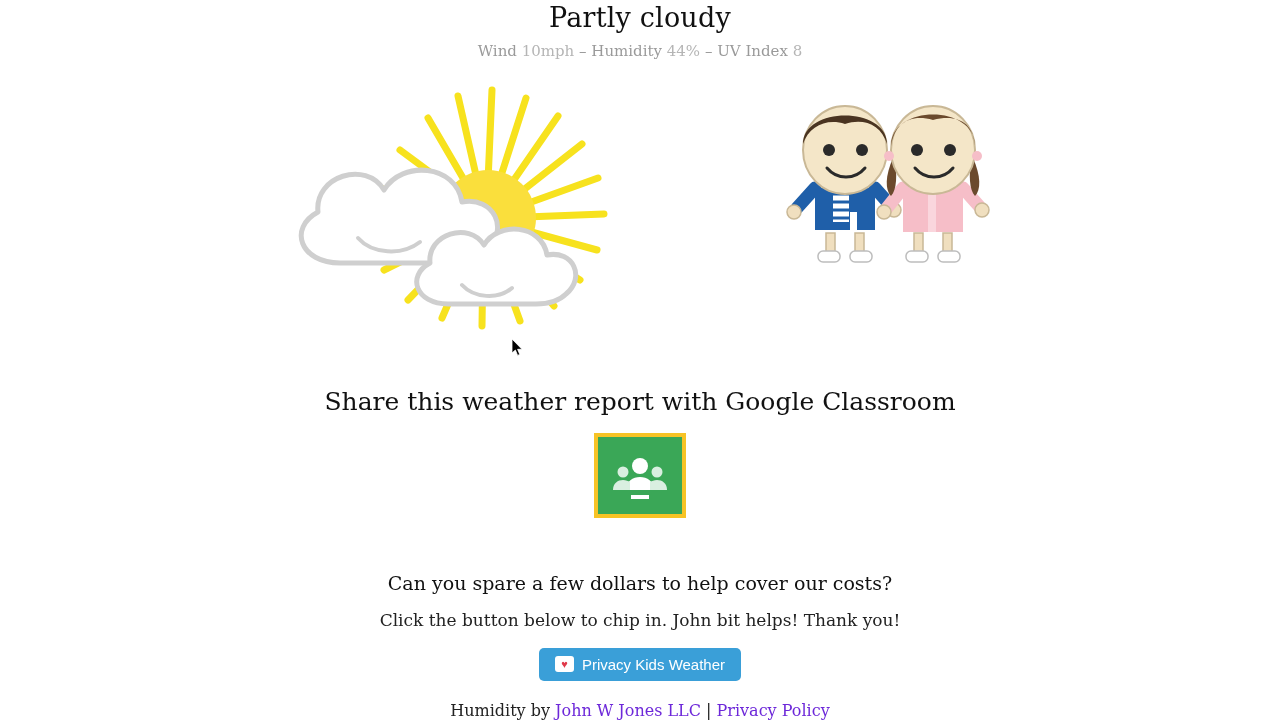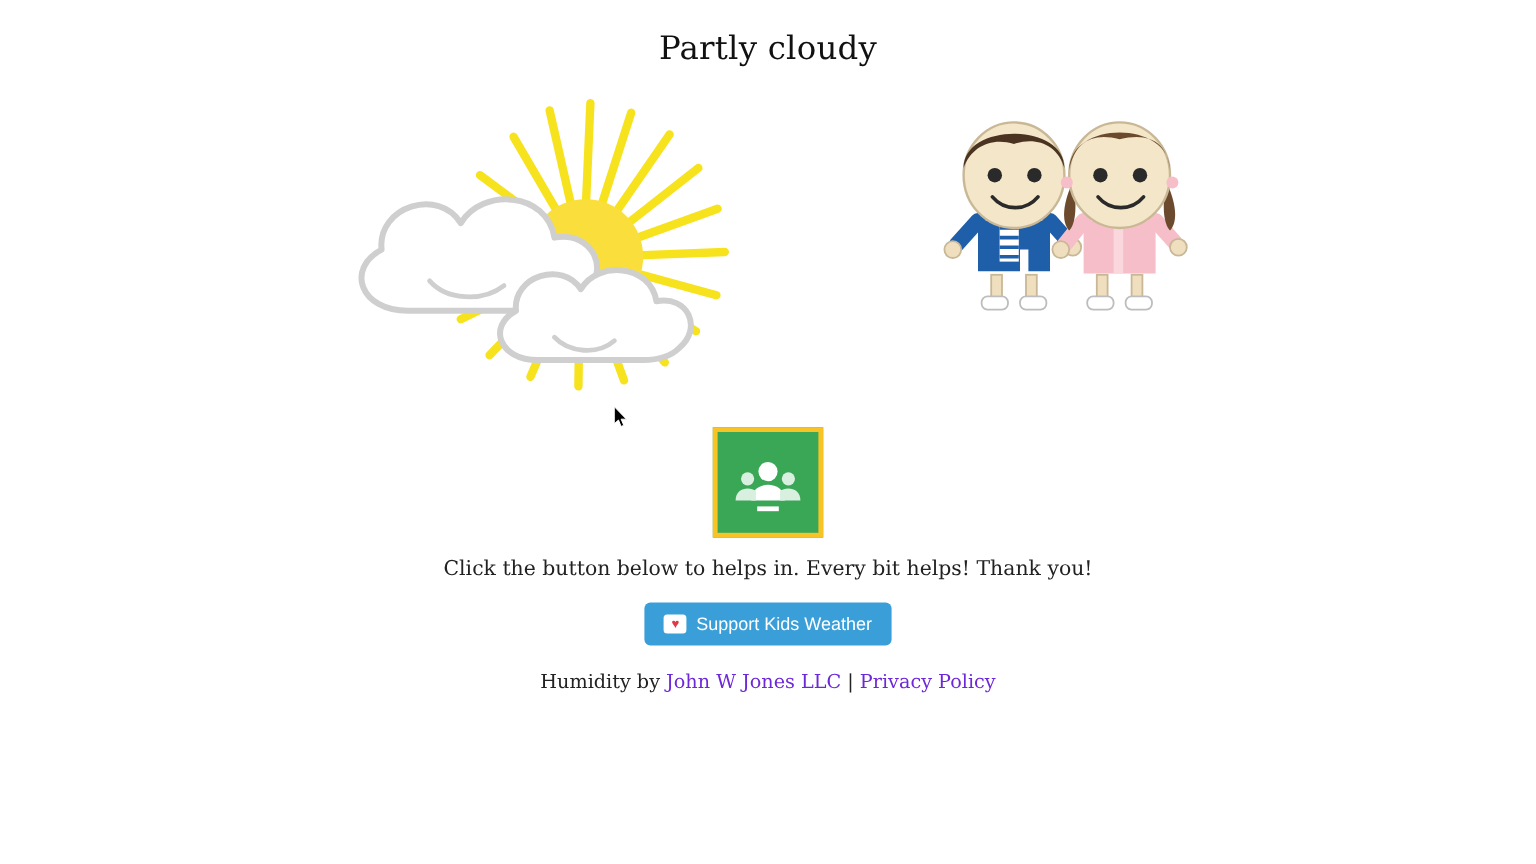--- a/index.html
+++ b/index.html
@@ -19,21 +19,21 @@
     width: 1280px;
     height: 720px;
     position: relative;
     display: flex;
     flex-direction: column;
     align-items: center;
   }
   .title {
     font-size: 27px;
     font-weight: 400;
-    margin-top: 25px;
+    margin-top: 2px;
     letter-spacing: 0.2px;
     color: #111;
   }
   .subtitle {
     margin-top: 9px;
     font-size: 15px;
     color: #9a9a9a;
   }
   .subtitle .val {
     color: #b5b5b5;
@@ -157,20 +157,30 @@
     background: #ffffff;
   }
 </style>
 </head>
 <body>
 
 <div class="page">
 
   <div class="title">Partly cloudy</div>
 
+  <div class="subtitle">
+    <span>Wind</span>
+    <span class="val">10mph</span>
+    <span>–</span>
+    <span>Humidity</span>
+    <span class="val">44%</span>
+    <span>–</span>
+    <span>UV Index</span>
+    <span class="val">8</span>
+  </div>
 
   <div class="illustration">
 
     <svg class="weather-icon" viewBox="0 0 400 265" xmlns="http://www.w3.org/2000/svg">
       <g stroke="#f7e21e" stroke-width="7" stroke-linecap="round">
         <line x1="185" y1="120" x2="120" y2="72"></line>
         <line x1="190" y1="112" x2="148" y2="40"></line>
         <line x1="198" y1="106" x2="178" y2="18"></line>
         <line x1="208" y1="103" x2="212" y2="12"></line>
         <line x1="219" y1="104" x2="246" y2="20"></line>
@@ -241,40 +251,42 @@
           <circle cx="232" cy="62" r="6" fill="#2a2a2a"></circle>
           <circle cx="265" cy="62" r="6" fill="#2a2a2a"></circle>
           <path d="M230 80 C240 92 258 92 268 80" fill="none" stroke="#2a2a2a" stroke-width="3" stroke-linecap="round"></path>
           <circle cx="204" cy="68" r="5" fill="#f6bec8"></circle>
           <circle cx="292" cy="68" r="5" fill="#f6bec8"></circle>
         </g>
       </svg>
     </div>
   </div>
 
+  <div class="share-heading">Share this weather report with Google Classroom</div>
 
   <div class="classroom-btn">
     <svg width="62" height="50" viewBox="0 0 62 50" xmlns="http://www.w3.org/2000/svg">
       <circle cx="31" cy="16" r="8" fill="#ffffff"></circle>
       <path d="M17 40 C17 31 24 27 31 27 C38 27 45 31 45 40 Z" fill="#ffffff"></path>
       <circle cx="14" cy="22" r="5.5" fill="#d9efe0"></circle>
       <path d="M4 40 C4 33 9 30 14 30 C17 30 19 31 21 32 L21 40 Z" fill="#d9efe0"></path>
       <circle cx="48" cy="22" r="5.5" fill="#d9efe0"></circle>
       <path d="M58 40 C58 33 53 30 48 30 C45 30 43 31 41 32 L41 40 Z" fill="#d9efe0"></path>
       <rect x="22" y="45" width="18" height="4" fill="#ffffff"></rect>
     </svg>
   </div>
 
-  <div class="donate-sub">Click the button below to helps in. Every bit helps! Thank you!</div>
+  <div class="donate-heading">Can you spare a few dollars to help cover our costs?</div>
+  <div class="donate-sub">Click the button below to chip in. John bit helps! Thank you!</div>
 
   <button class="bmc-btn">
     <span class="bmc-cup">
       <span class="bmc-heart">♥</span>
     </span>
-    <span>Support Kids Weather</span>
+    <span>Privacy Kids Weather</span>
   </button>
 
   <div class="footer">
     <span>Humidity by </span><a href="#">John W Jones LLC</a><span> | </span><a href="#">Privacy Policy</a>
   </div>
 
   <svg class="cursor" viewBox="0 0 12 18" xmlns="http://www.w3.org/2000/svg">
     <path d="M0 0 L0 14 L3.4 11 L5.6 16.4 L7.8 15.4 L5.6 10.3 L10 10.3 Z" fill="#000000" stroke="#ffffff" stroke-width="0.8"></path>
   </svg>
 

